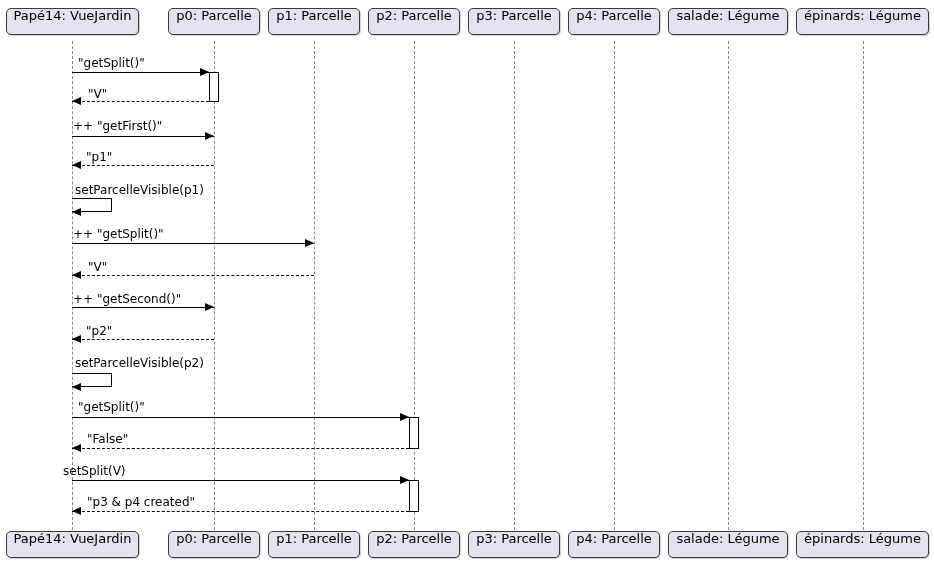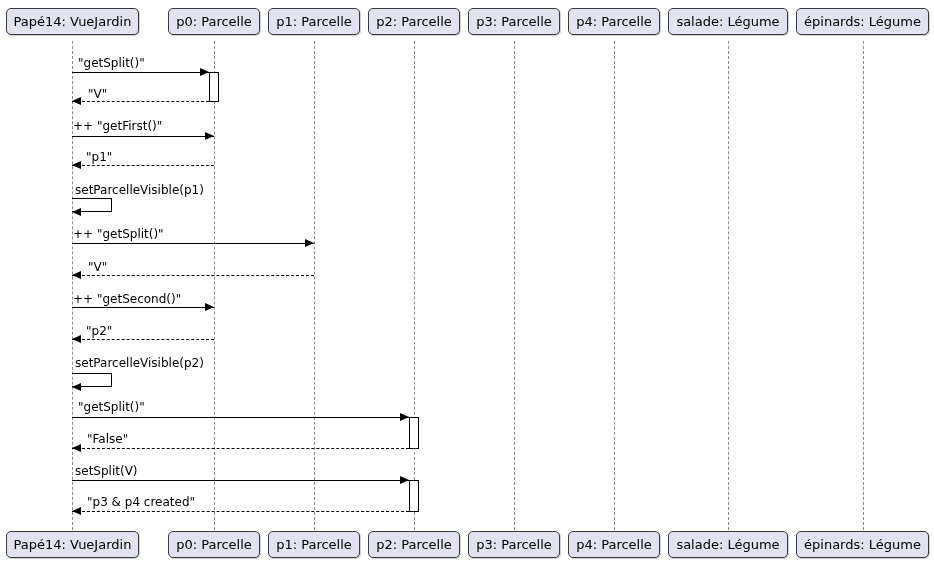--- a/index.html
+++ b/index.html
@@ -21,21 +21,21 @@
   .participant-box {
     position: absolute;
     box-sizing: border-box;
     background: #E2E2F0;
     border: 1px solid #38383D;
     border-radius: 5px;
     color: #000000;
     font-size: 13px;
     line-height: 1;
     display: flex;
-    align-items: center;
+    align-items: flex-start;
     justify-content: center;
     white-space: nowrap;
     height: 27px;
     box-shadow: 1px 1px 0 rgba(0,0,0,0.18);
   }
   .lifeline {
     position: absolute;
     width: 0;
     border-left: 1px dashed #8A8A8A;
   }
@@ -176,19 +176,19 @@
     <div class="arrow-head left" style="left: 72px; top: 335px;"></div>
     <div class="msg-label" style="left: 75px; top: 357px;">setParcelleVisible(p2)</div>
     <div class="self-msg" style="left: 72px; top: 373px; width: 40px; height: 14px;"></div>
     <div class="arrow-head left" style="left: 72px; top: 383px;"></div>
     <div class="msg-label" style="left: 78px; top: 401px;">"getSplit()"</div>
     <div class="msg-line" style="left: 72px; top: 417px; width: 337px;"></div>
     <div class="arrow-head right" style="left: 400px; top: 413px;"></div>
     <div class="msg-label" style="left: 87px; top: 433px;">"False"</div>
     <div class="msg-line dashed" style="left: 72px; top: 448px; width: 347px;"></div>
     <div class="arrow-head left" style="left: 72px; top: 444px;"></div>
-    <div class="msg-label" style="left: 75px; top: 465px;">setSplit(V)</div>
+    <div class="msg-label" style="left: 63px; top: 465px;">setSplit(V)</div>
     <div class="msg-line" style="left: 72px; top: 480px; width: 337px;"></div>
     <div class="arrow-head right" style="left: 400px; top: 476px;"></div>
     <div class="msg-label" style="left: 87px; top: 496px;">"p3 &amp; p4 created"</div>
     <div class="msg-line dashed" style="left: 72px; top: 511px; width: 347px;"></div>
     <div class="arrow-head left" style="left: 72px; top: 507px;"></div>
   </div>
 
 </body></html>

